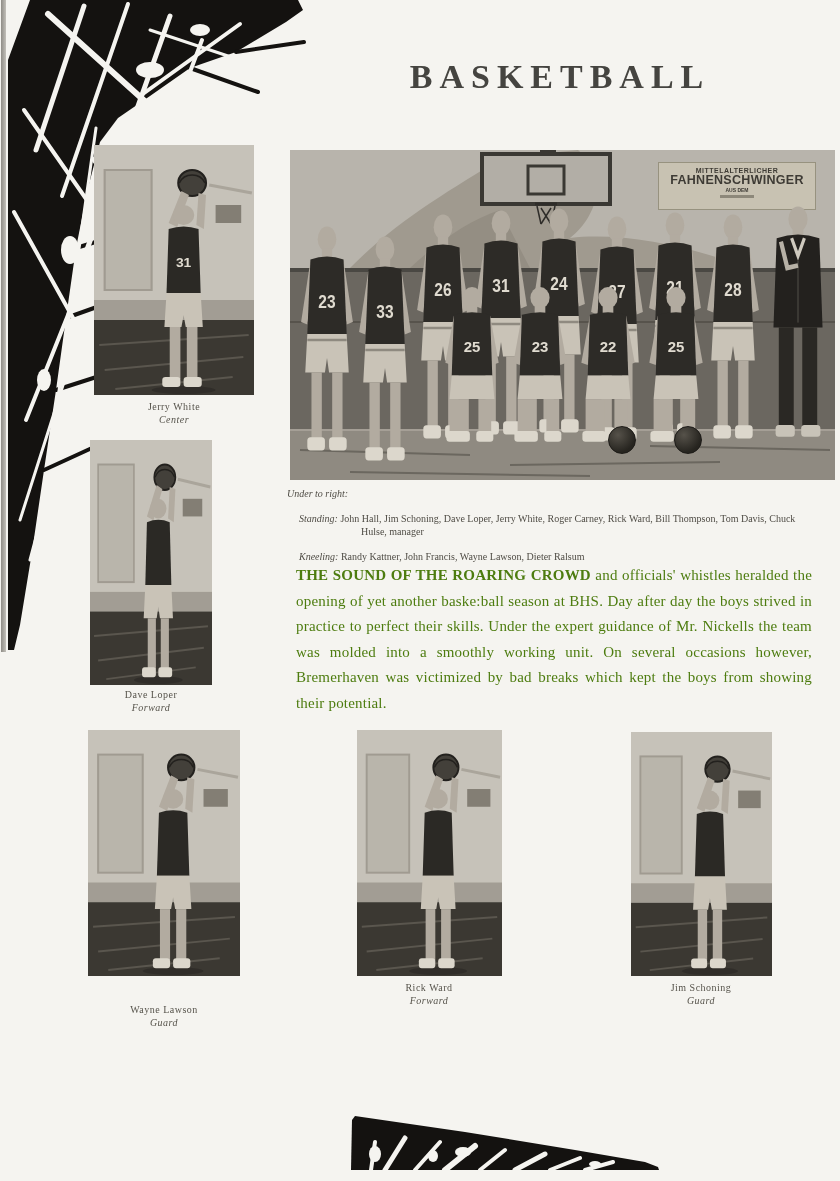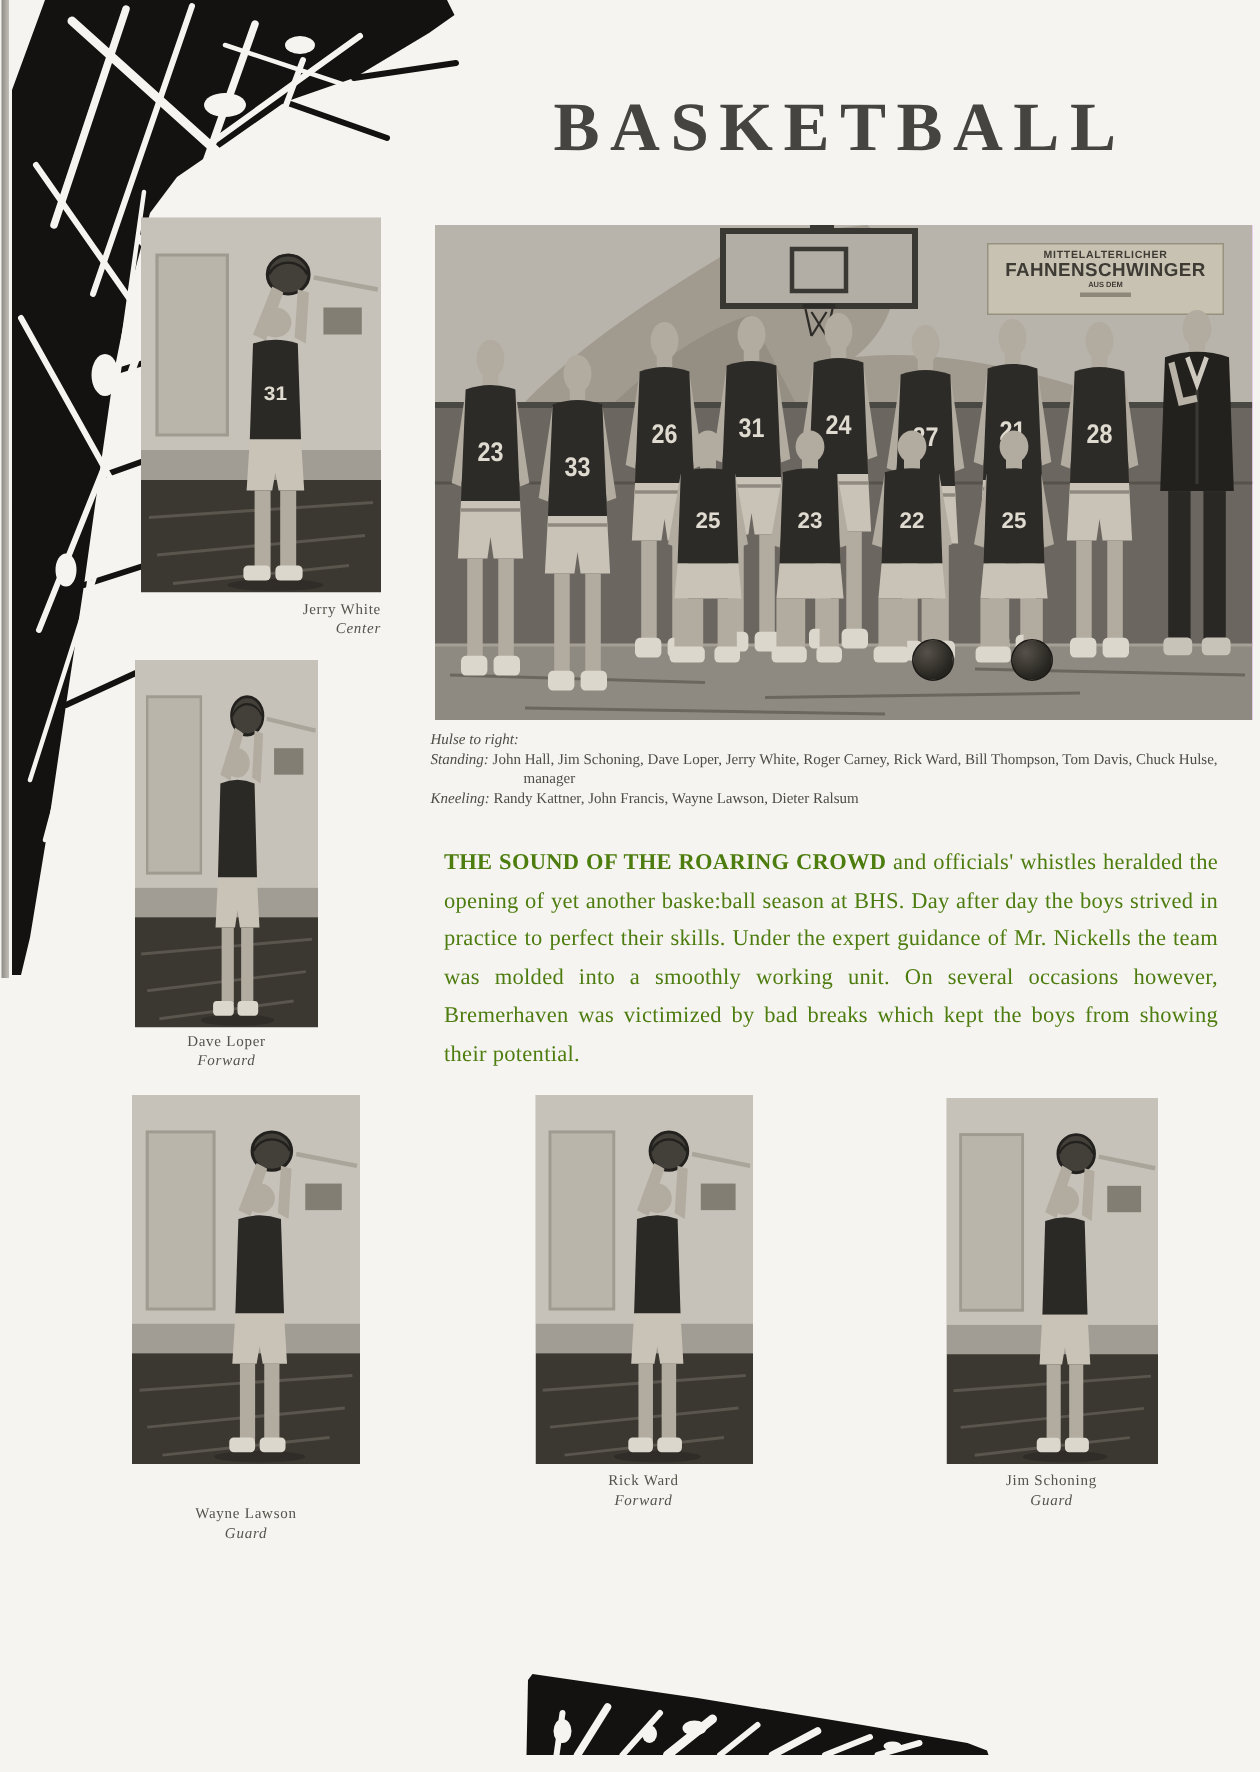--- a/index.html
+++ b/index.html
@@ -6,21 +6,21 @@
   body{
     width:840px;height:1181px;position:relative;overflow:hidden;
     background:#f5f4f0;
     font-family:"Liberation Serif",serif;
     color:#35332f;
   }
   .abs{position:absolute;}
   
   #page-title{
     left:300px;top:58px;width:520px;text-align:center;
-    font-size:46px;font-weight:bold;letter-spacing:7px;color:#454440;
+    font-size:34px;font-weight:bold;letter-spacing:7px;color:#454440;
   }
   
   #deco-topleft{left:0;top:0;}
   #edge-line{left:1px;top:0;width:5px;height:652px;
     background:linear-gradient(to right,#7d7a74,#b9b6af);opacity:.85;}
   #deco-bottom{left:345px;top:1112px;}
   
   #team-photo{left:290px;top:150px;width:545px;height:330px;overflow:hidden;background:#f0abfc;}
   #team-photo svg.bg{position:absolute;left:0;top:0;}
   .player{position:absolute;}
@@ -38,21 +38,21 @@
     background:radial-gradient(circle at 9px 8px,#56524a,#26241f 70%);
     border:1px solid #1c1a17;}
   
   .portrait{overflow:hidden;background:#c6c2b9;}
   .portrait svg{display:block;width:100%;height:100%;}
   .pcaption{text-align:center;font-size:10px;line-height:13px;color:#56534b;letter-spacing:.5px;}
   .pcaption .pos{font-style:italic;}
   
   #team-caption{left:287px;top:487px;width:548px;font-size:10px;line-height:13px;color:#4f4c45;}
   #team-caption .lbl{font-style:italic;}
-  #team-caption .hang{padding-left:62px;text-indent:-62px;margin:0;}
+  #team-caption .hang{padding-left:62px;text-indent:-62px;margin:12px;}
   #team-caption p{margin:0;}
   
   #article{left:296px;top:563px;width:516px;font-size:15px;line-height:25.5px;
     text-align:justify;color:#4d7c0f;letter-spacing:.2px;}
   #article .lead{font-weight:bold;}
 </style>
 </head>
 <body>
 
 <svg id="deco-topleft" class="abs" width="315" height="660" viewBox="0 0 315 660">
@@ -332,21 +332,21 @@
 <path d="M70,84 Q84,79 98,84 L100,148 L68,148 Z" fill="#2b2925"></path>
         <text x="84" y="122" font-size="13" fill="#e0dbd0" font-family="Liberation Sans, sans-serif" font-weight="bold" text-anchor="middle">31</text>
 <path d="M68,148 L100,148 L102,182 L86,182 L84,170 L82,182 L66,182 Z" fill="#c9c3b7"></path>
 <rect x="71" y="182" width="10" height="52" fill="#b2aba0"></rect>
         <rect x="87" y="182" width="10" height="52" fill="#b2aba0"></rect>
 <rect x="64" y="232" width="17" height="10" rx="3" fill="#dcd7cc"></rect>
         <rect x="84" y="232" width="17" height="10" rx="3" fill="#dcd7cc"></rect>
       </svg>
     </div>
 </div>
-<div class="pcaption abs" style="left:94px;top:400px;width:160px;text-align:right;">
+<div class="pcaption abs" style="left:94px;top:400px;width:160px;">
   <span>Jerry White</span><br>
   <span class="pos">Center</span>
 </div>
 
 <div class="portrait abs" style="left:90px;top:440px;width:122px;height:245px;">
   <div class="portrait-scene" style="width:100%;height:100%;">
       <svg viewBox="0 0 150 250" preserveAspectRatio="none">
 <rect x="0" y="0" width="150" height="155" fill="#c6c2b9"></rect>
 <rect x="10" y="25" width="44" height="120" fill="#b9b5ab" stroke="#a09b91" stroke-width="2"></rect>
 <rect x="114" y="60" width="24" height="18" fill="#837e74"></rect>
@@ -372,21 +372,21 @@
         <rect x="84" y="232" width="17" height="10" rx="3" fill="#dcd7cc"></rect>
       </svg>
     </div>
 </div>
 <div class="pcaption abs" style="left:71px;top:688px;width:160px;">
   <span>Dave Loper</span><br>
   <span class="pos">Forward</span>
 </div>
 
 <div id="team-caption" class="abs">
-  <p class="lbl">Hulse to right:</p>
+  <p class="lbl">Under to right:</p>
   <p class="hang"><span class="lbl">Standing:</span> <span>John Hall, Jim Schoning, Dave Loper, Jerry White, Roger Carney, Rick Ward, Bill Thompson, Tom Davis, Chuck Hulse, manager</span></p>
   <p class="hang"><span class="lbl">Kneeling:</span> <span>Randy Kattner, John Francis, Wayne Lawson, Dieter Ralsum</span></p>
 </div>
 
 <div id="article" class="abs">
   <span class="lead">THE SOUND OF THE ROARING CROWD</span><span> and officials' whistles heralded the opening of yet another baske:ball season at BHS. Day after day the boys strived in practice to perfect their skills. Under the expert guidance of Mr. Nickells the team was molded into a smoothly working unit. On several occasions however, Bremerhaven was victimized by bad breaks which kept the boys from showing their potential.</span>
 </div>
 
 <div class="portrait abs" style="left:88px;top:730px;width:152px;height:246px;">
   <div class="portrait-scene" style="width:100%;height:100%;">

